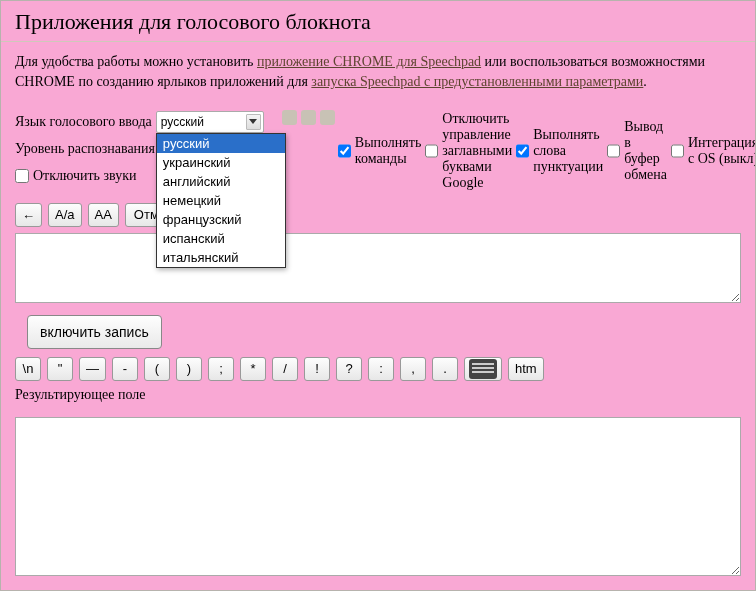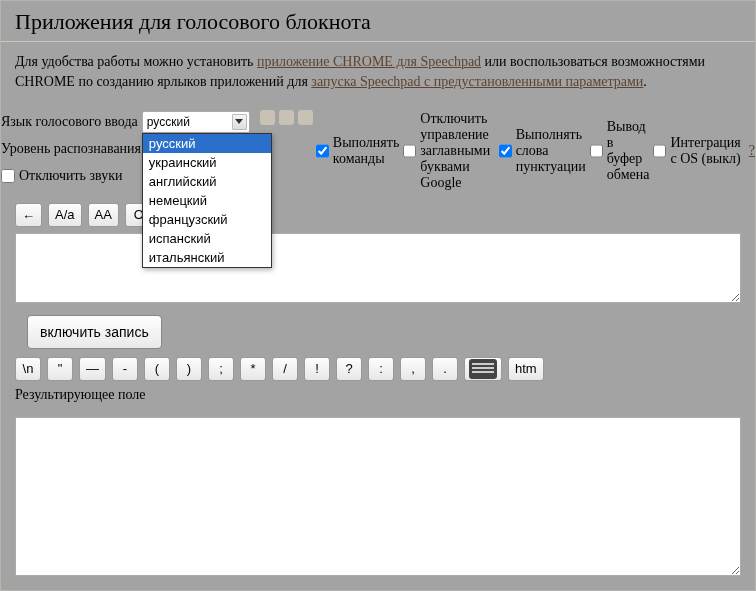--- a/index.html
+++ b/index.html
@@ -6,21 +6,21 @@
   body {
     margin: 0;
     font-family: "Times New Roman", Times, serif;
     font-size: 14px;
     background: #fff;
   }
   .window {
     width: 756px;
     height: 591px;
     border: 1px solid #b7b3ad;
-    background: #a3a3a3;
+    background: #f9a8d4;
     box-shadow: 2px 2px 5px rgba(0,0,0,0.25);
     position: relative;
     overflow: hidden;
     display: flex;
     flex-direction: column;
   }
   h1 {
     font-size: 22px;
     font-weight: normal;
     margin: 0;
@@ -32,21 +32,22 @@
     padding: 10px 14px 18px 14px;
     line-height: 1.45;
     color: #000;
   }
   .intro a {
     color: #5e4430;
     text-decoration: underline;
   }
   .settings {
     display: flex;
-    padding: 0 0;
+    padding: 0 14px;
+    gap: 8px;
     align-items: flex-start;
   }
   .left-col {
     display: flex;
     flex-direction: column;
     gap: 5px;
   }
   .row {
     display: flex;
     align-items: center;

